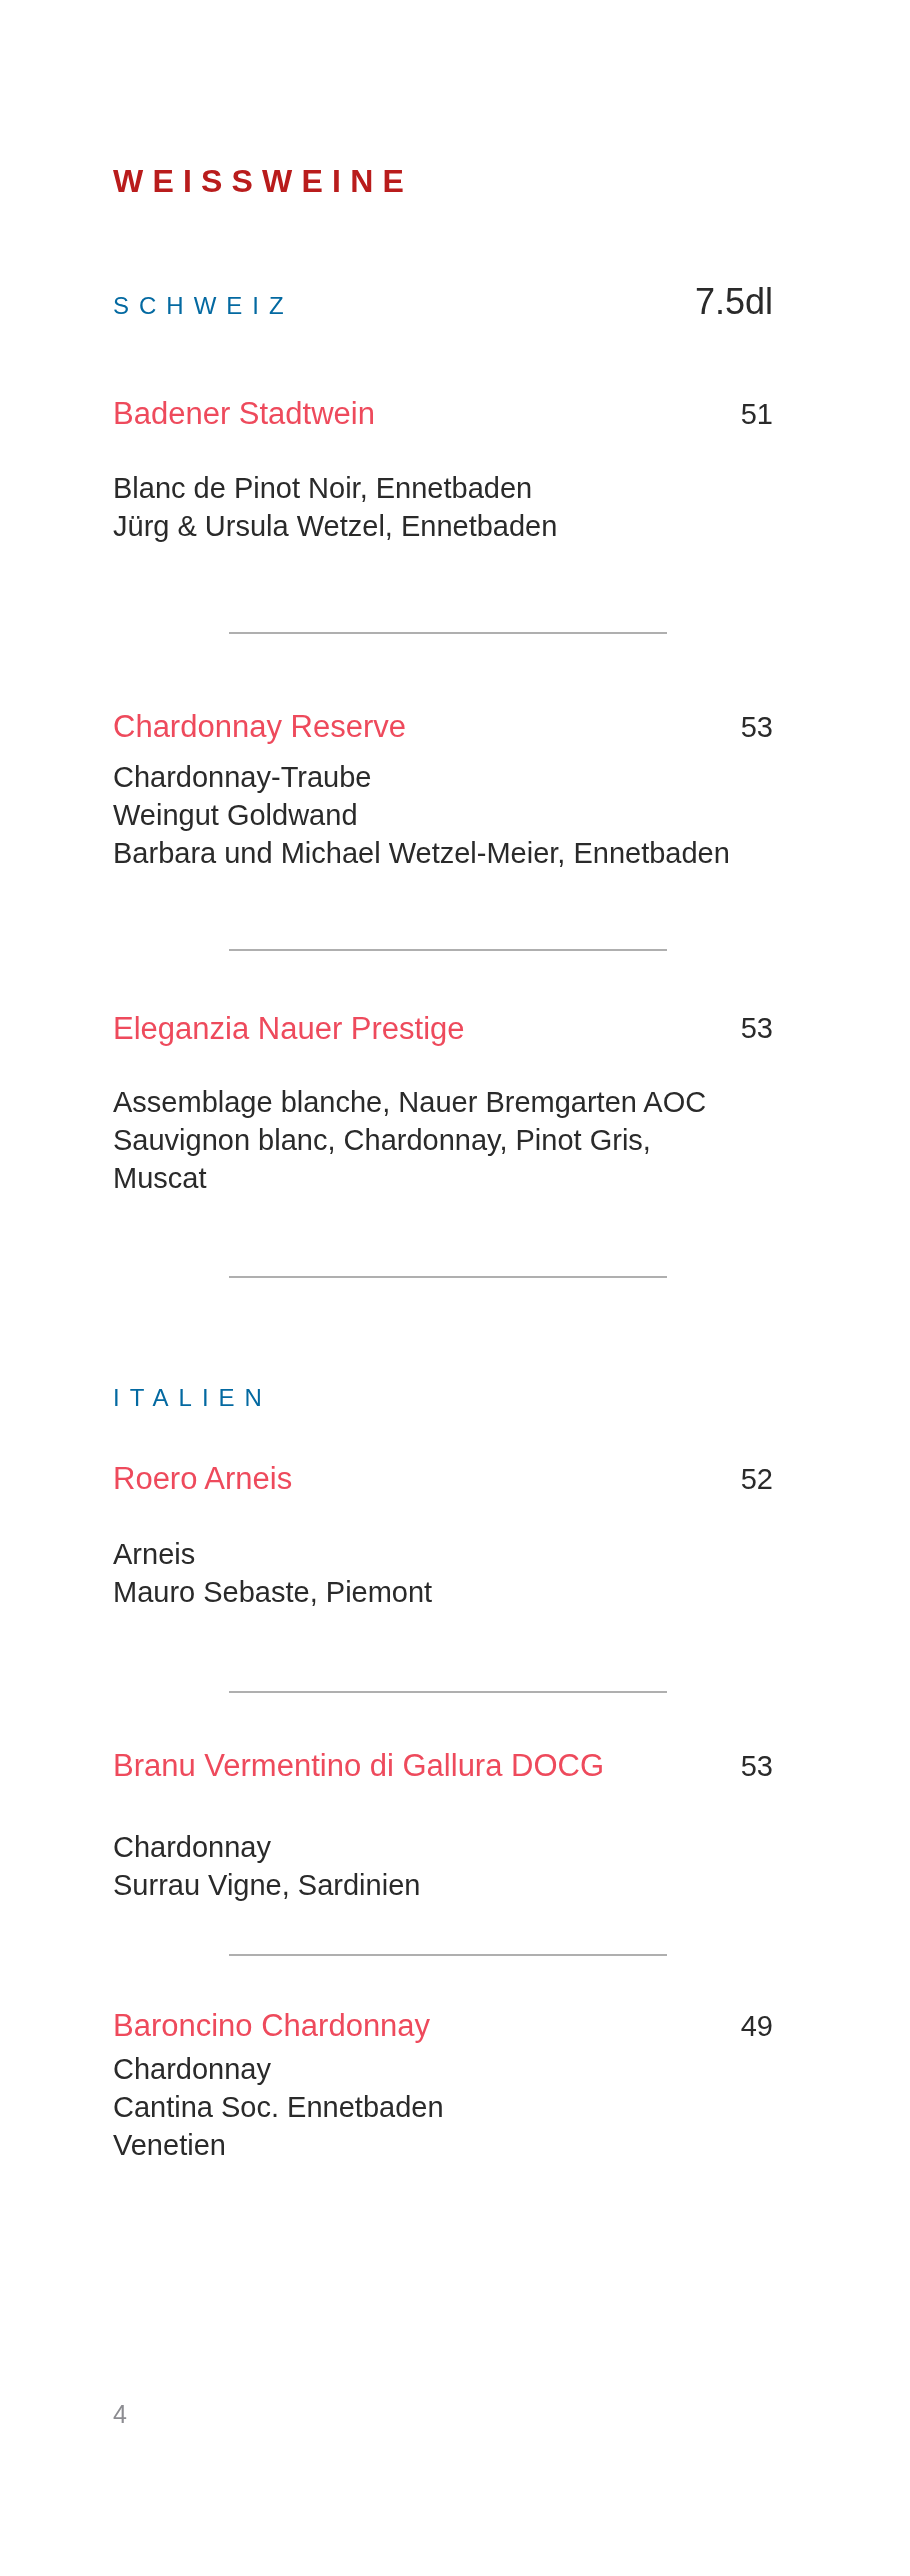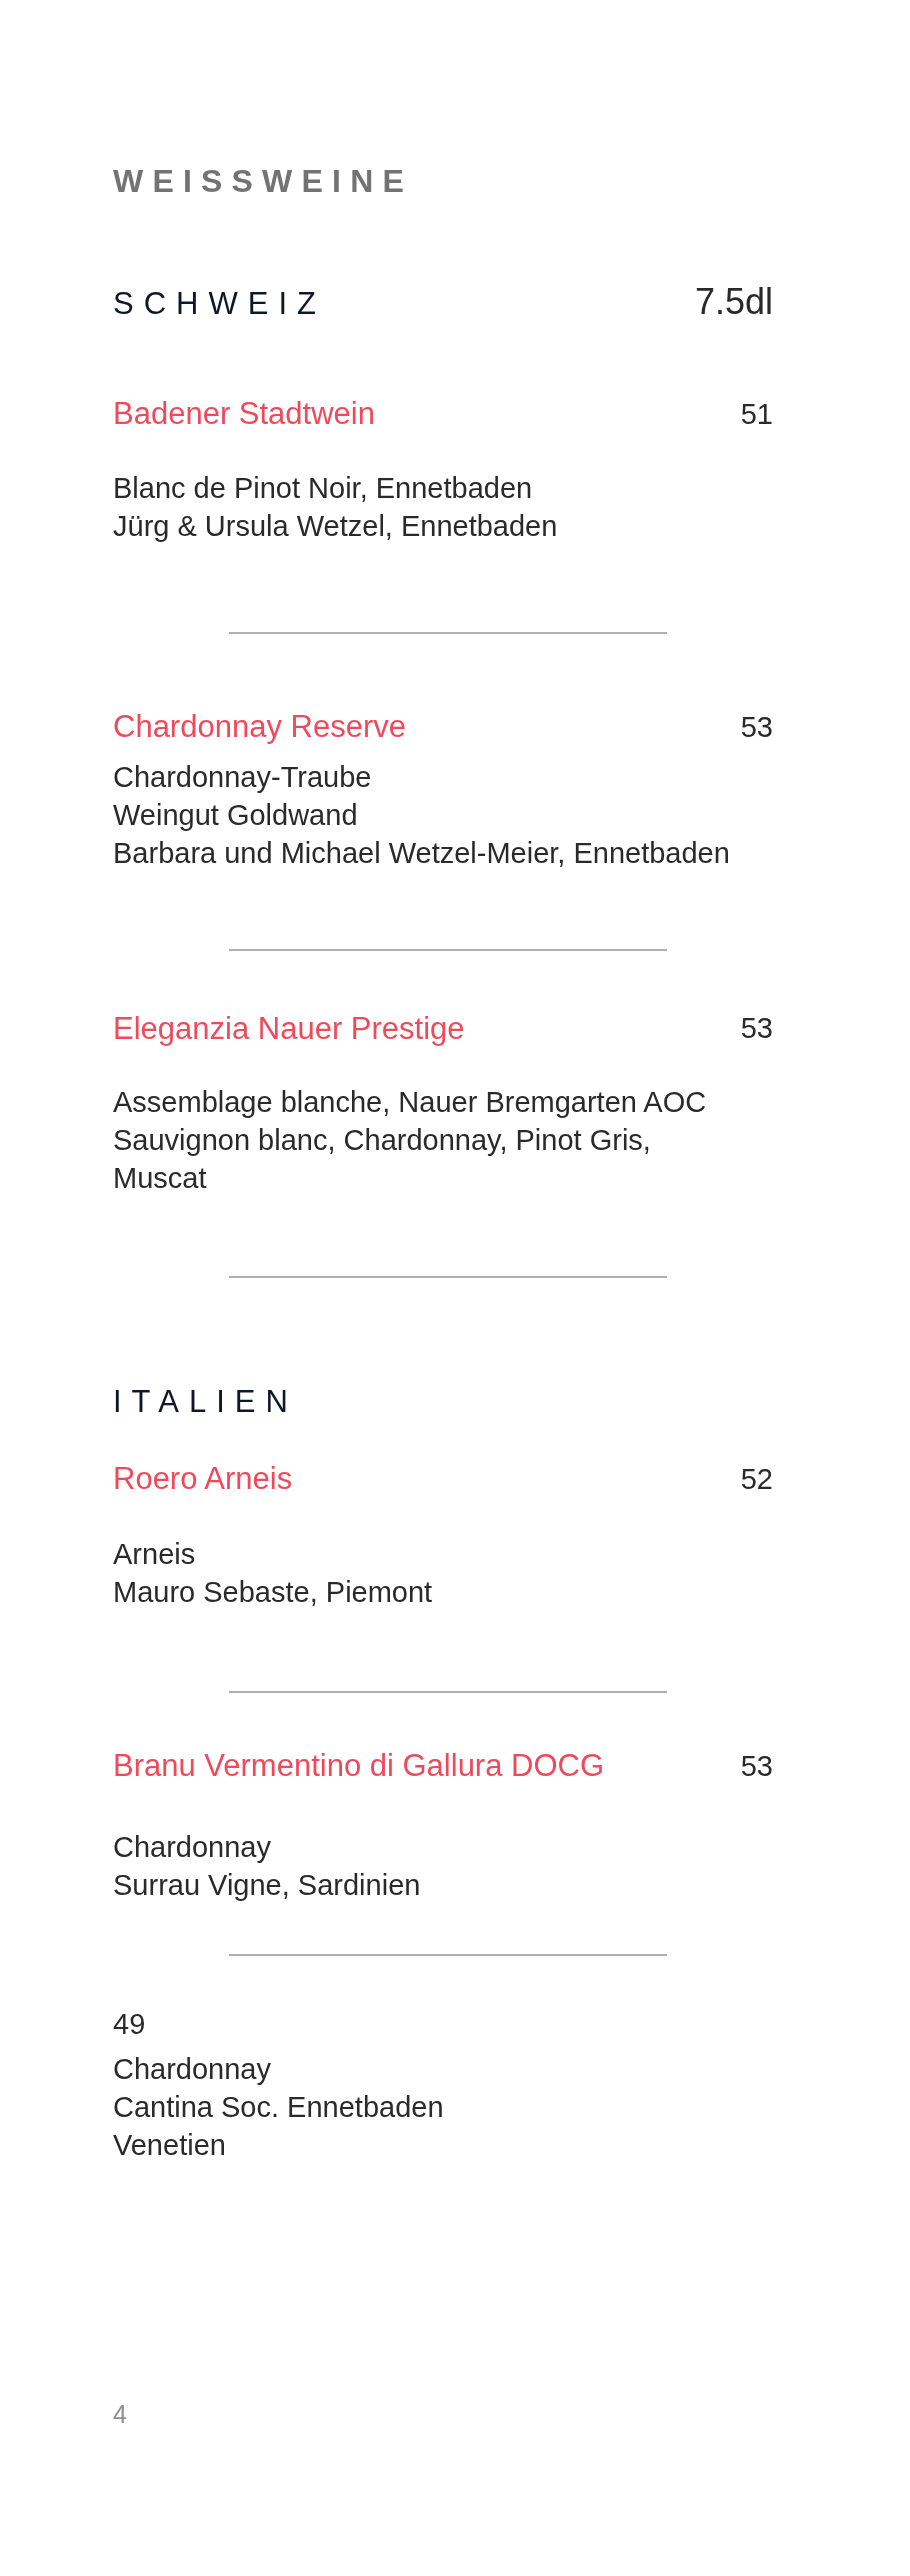--- a/index.html
+++ b/index.html
@@ -16,37 +16,37 @@
     color: #262626;
     overflow: hidden;
   }
   .abs { position: absolute; }
   .page-title {
     left: 113px;
     top: 165px;
     font-size: 32px;
     font-weight: 700;
     letter-spacing: 9.2px;
-    color: #737373;
+    color: #b91c1c;
     line-height: 1;
     white-space: nowrap;
   }
   .section-heading-row {
     left: 113px;
     width: 660px;
     display: flex;
     justify-content: space-between;
     align-items: baseline;
     line-height: 1;
   }
   .section-heading {
-    font-size: 31px;
+    font-size: 24px;
     font-weight: 400;
     letter-spacing: 10px;
-    color: #0f172a;
+    color: #0369a1;
     white-space: nowrap;
   }
   .volume-label {
     font-size: 36px;
     color: #2A2A2A;
     letter-spacing: 0;
     white-space: nowrap;
   }
   .wine-row {
     left: 113px;
@@ -156,20 +156,21 @@
     <span class="wine-price">53</span>
   </div>
   <div class="abs wine-desc" style="top: 1828px;">
     <div>Chardonnay</div>
     <div>Surrau Vigne, Sardinien</div>
   </div>
 
   <div class="abs divider" style="top: 1954px;"></div>
 
   <div class="abs wine-row" style="top: 2010px;">
+    <span class="wine-name">Baroncino Chardonnay</span>
     <span class="wine-price">49</span>
   </div>
   <div class="abs wine-desc" style="top: 2050px;">
     <div>Chardonnay</div>
     <div>Cantina Soc. Ennetbaden</div>
     <div>Venetien</div>
   </div>
 
   <div class="abs page-number">4</div>
 

